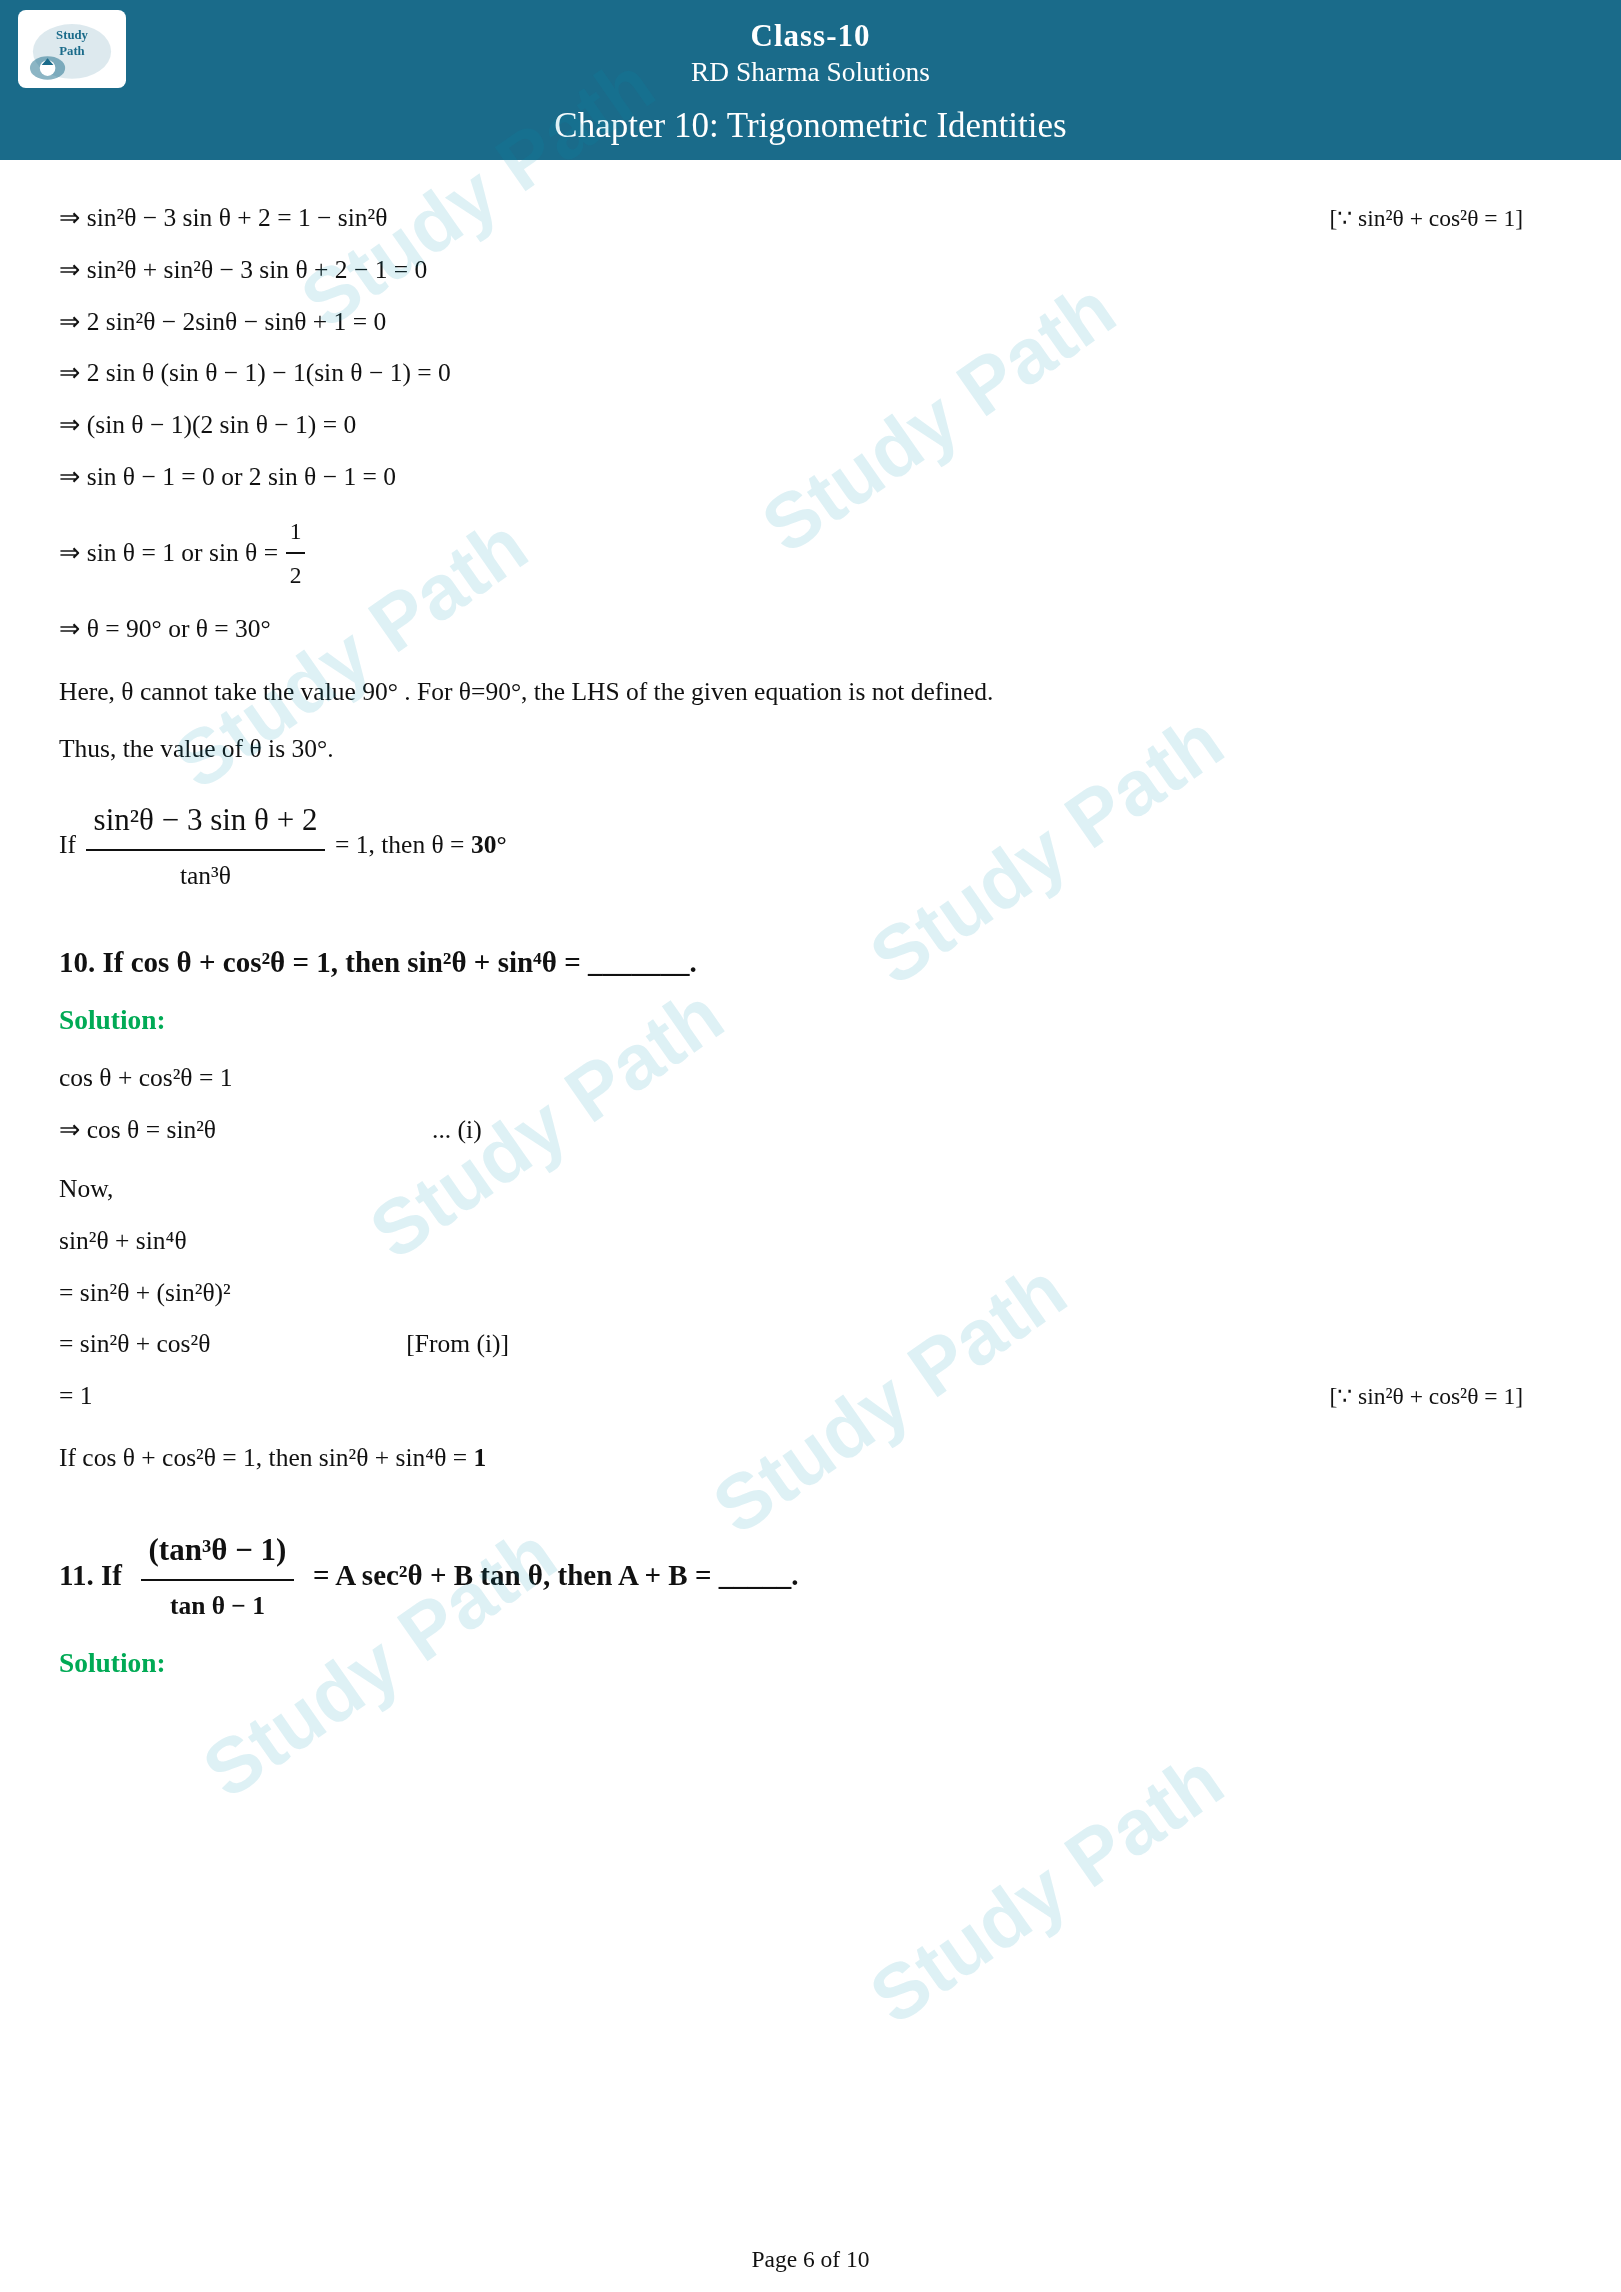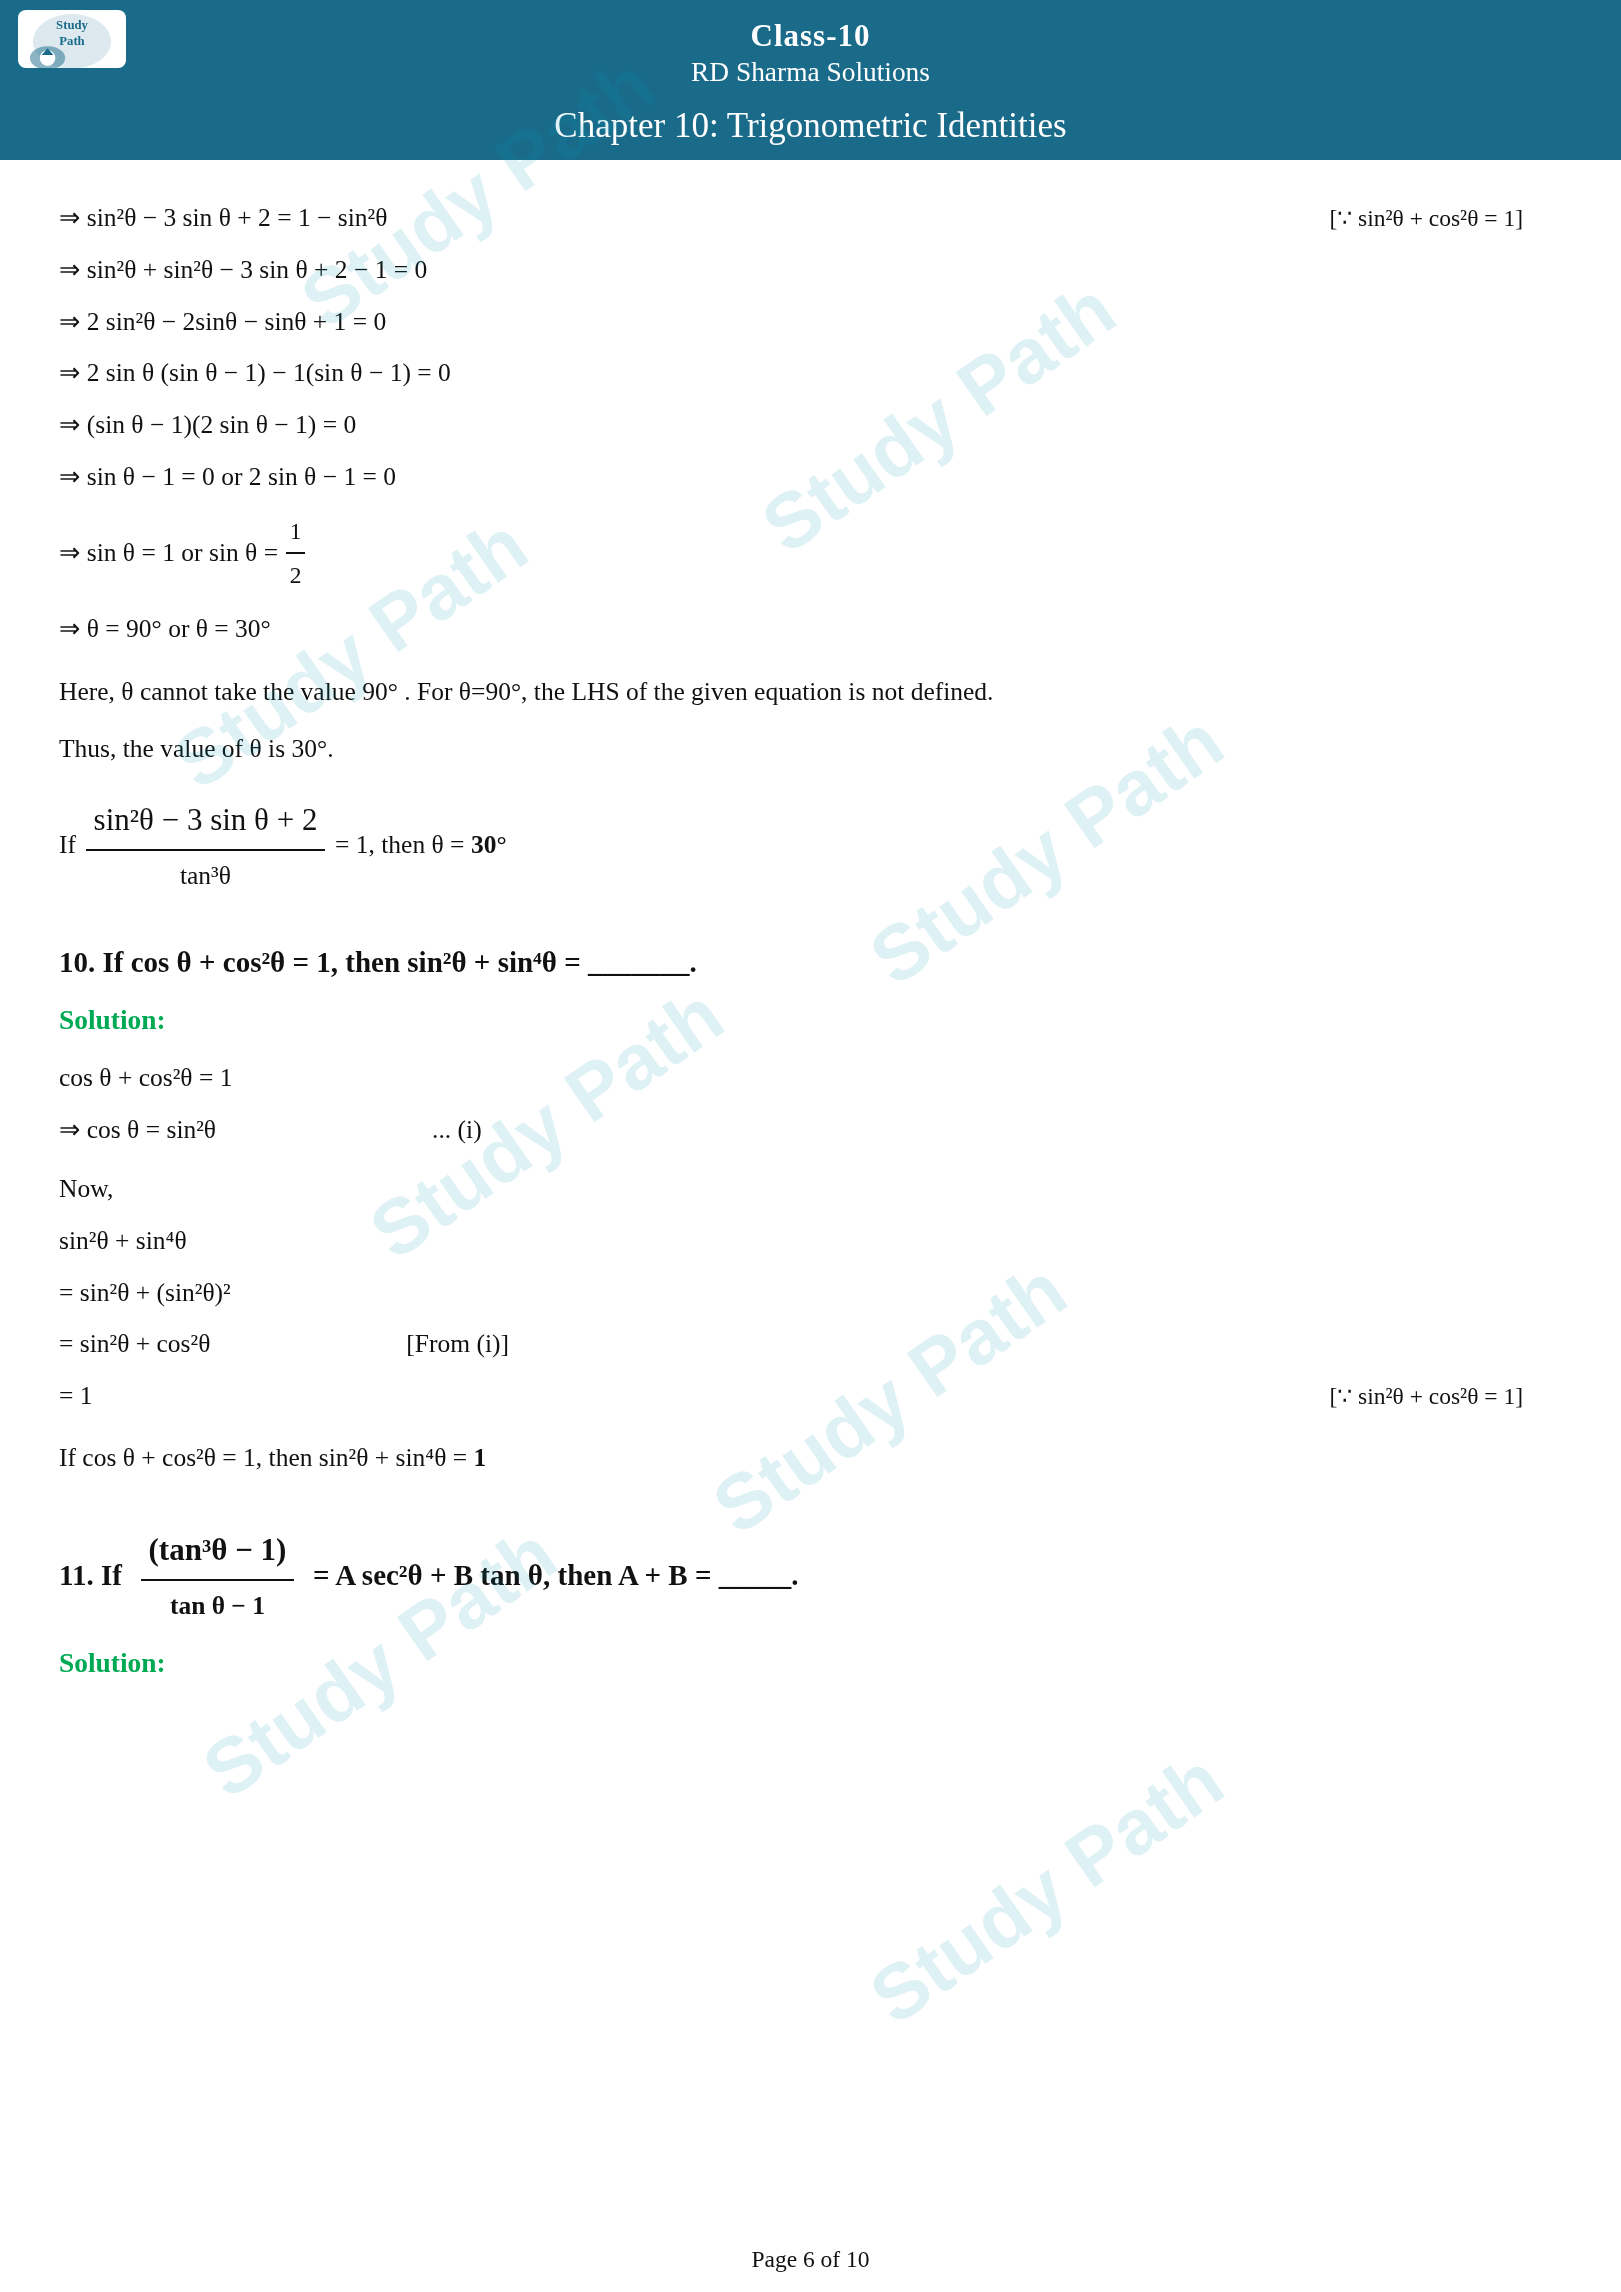--- a/index.html
+++ b/index.html
@@ -25,21 +25,21 @@
       color: #fff;
       text-align: center;
       padding: 17.6px 9.8px 13.7px;
       position: relative;
     }
     .header .logo {
       position: absolute;
       left: 17.6px;
       top: 9.8px;
       width: 108px;
-      height: 58px;
+      height: 78px;
       background: #fff;
       border-radius: 7.8px;
       display: flex;
       align-items: center;
       justify-content: center;
       font-size: 12.7px;
       font-weight: bold;
       color: #14532d;
       text-align: center;
       line-height: 1.3;

